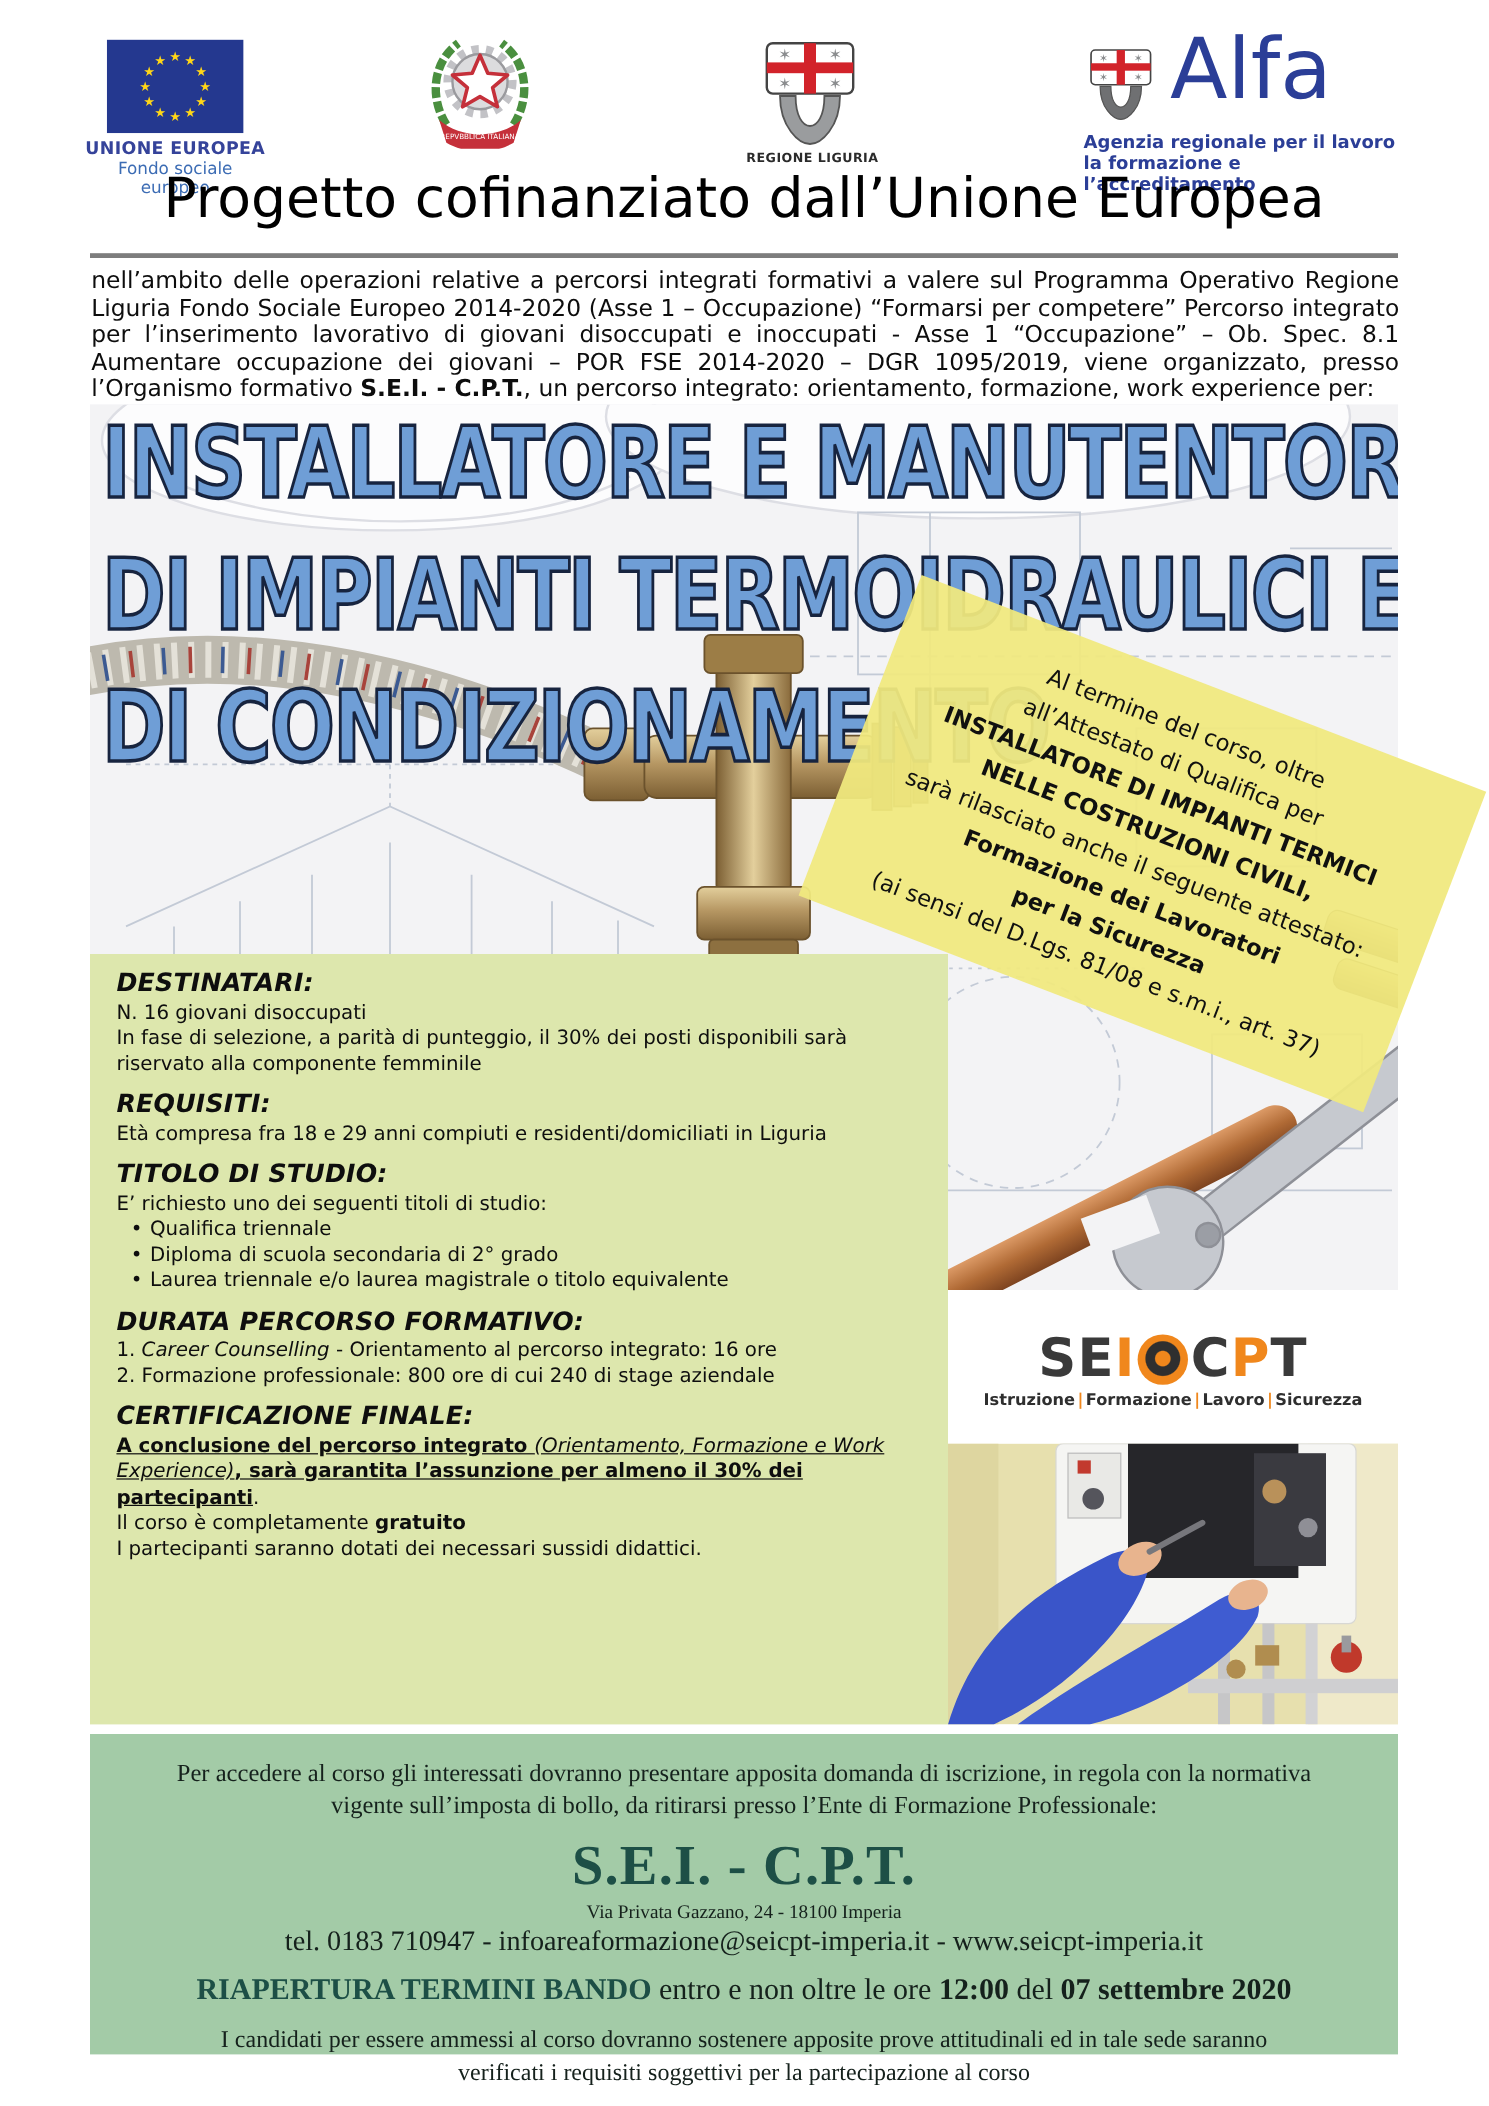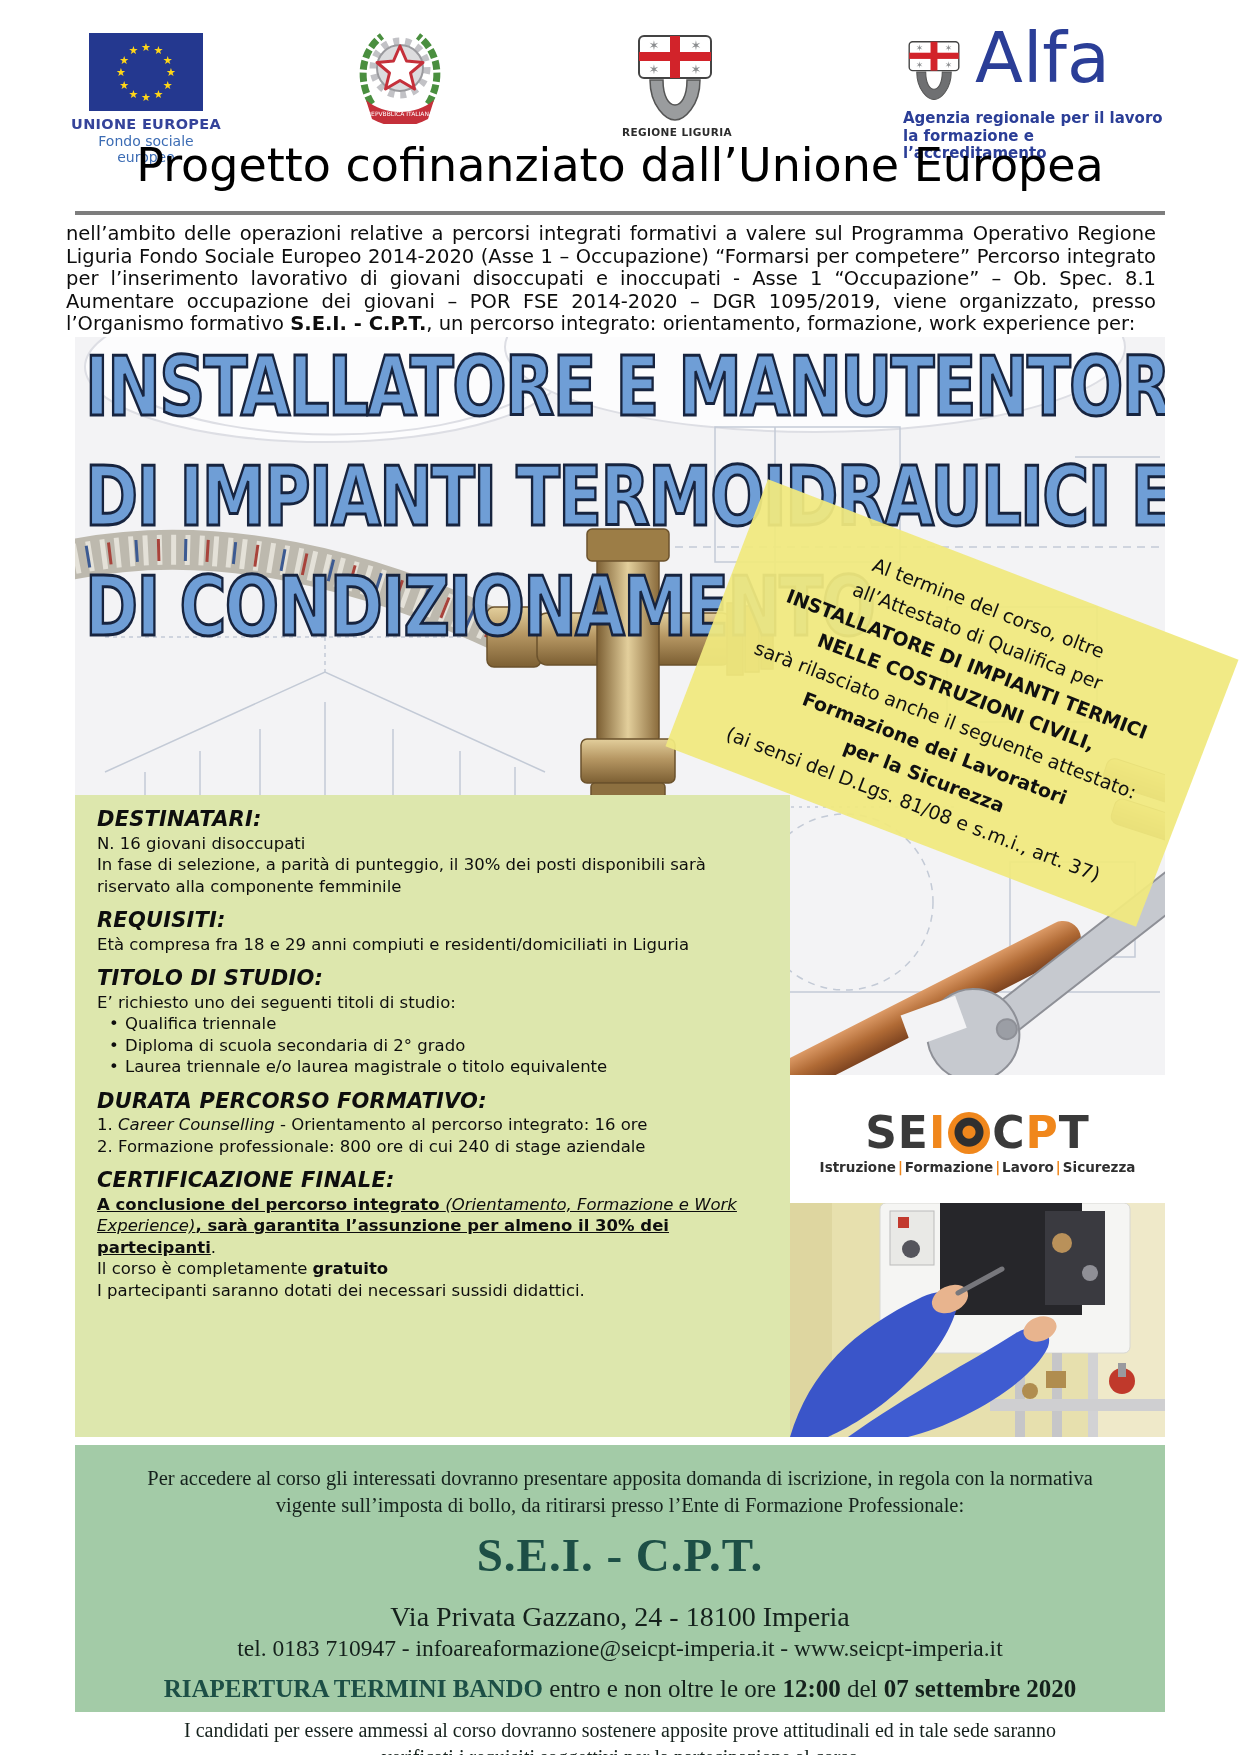--- a/index.html
+++ b/index.html
@@ -17,21 +17,21 @@
   .lig-cap{left:592px;top:126px;width:170px;text-align:center;font-size:10.5px;font-weight:bold;color:#2b2b2b;letter-spacing:.4px;}
   .alfa-shield{left:903px;top:37px;}
   .alfa-word{left:975px;top:18px;font-size:70px;font-weight:normal;color:#2b3e97;line-height:80px;}
   .alfa-tag{left:903px;top:110px;width:262px;font-size:15px;font-weight:bold;color:#2b3e97;line-height:17.5px;text-align:left;}
 
   
   .banner-title{left:75px;top:138px;width:1090px;text-align:center;font-size:46px;color:#000;white-space:nowrap;}
   .rule{left:75px;top:211px;width:1090px;height:4px;background:#7d7d7d;}
 
   
-  .intro{left:66px;top:223px;width:1090px;font-size:19.5px;line-height:22.6px;text-align:justify;color:#0d0d0d;}
+  .intro{left:76px;top:223px;width:1090px;font-size:19.5px;line-height:22.6px;text-align:justify;color:#0d0d0d;}
   .intro b{font-weight:bold;}
 
   
   .hero{left:75px;top:337px;width:1090px;height:738px;background:#f3f3f5;overflow:hidden;z-index:1;}
   .hero-line{position:absolute;left:10px;font-weight:bold;font-size:82px;line-height:96px;
              letter-spacing:-2px;white-space:nowrap;transform:scaleX(.78);transform-origin:left top;
              color:#6f9ed6;-webkit-text-stroke:3px #17243f;text-shadow:0 0 1px #17243f;}
   .hl1{top:2px;} .hl2{top:112px;} .hl3{top:222px;}
 
   
@@ -63,21 +63,21 @@
        background:radial-gradient(circle at 50% 48%, #f0871c 0 6px, #2f2f2f 7px 14px, #f0871c 15px 21px);}
   .seicpt-tag{font-size:13.5px;font-weight:bold;color:#2f2f2f;margin-top:4px;}
   .seicpt-tag .pipe{color:#f0871c;padding:0 2px;}
   .plumber{left:790px;top:1203px;width:375px;height:234px;z-index:2;}
 
   
   .footer{left:75px;top:1445px;width:1090px;height:267px;background:#a3cba7;z-index:3;
           text-align:center;font-family:"Liberation Serif",serif;color:#15211c;box-sizing:border-box;padding-top:20px;}
   .f-intro{font-size:20.5px;line-height:27px;width:1010px;margin:0 auto;}
   .f-org{font-size:47px;font-weight:bold;color:#1d4f46;margin-top:10px;line-height:52px;letter-spacing:1px;}
-  .f-addr{font-size:28px;margin-top:20px;}
+  .f-addr{font-size:16px;margin-top:4px;}
   .f-tel{font-size:23.5px;margin-top:2px;}
   .f-dead{font-size:25px;margin-top:13px;}
   .f-dead .lbl{font-weight:bold;color:#1d4f46;}
   .f-dead .bnum{font-weight:bold;}
   .f-close{font-size:20px;line-height:27px;width:880px;margin:14px auto 0 auto;}
 </style>
 </head>
 <body>
 
 <div class="page">

